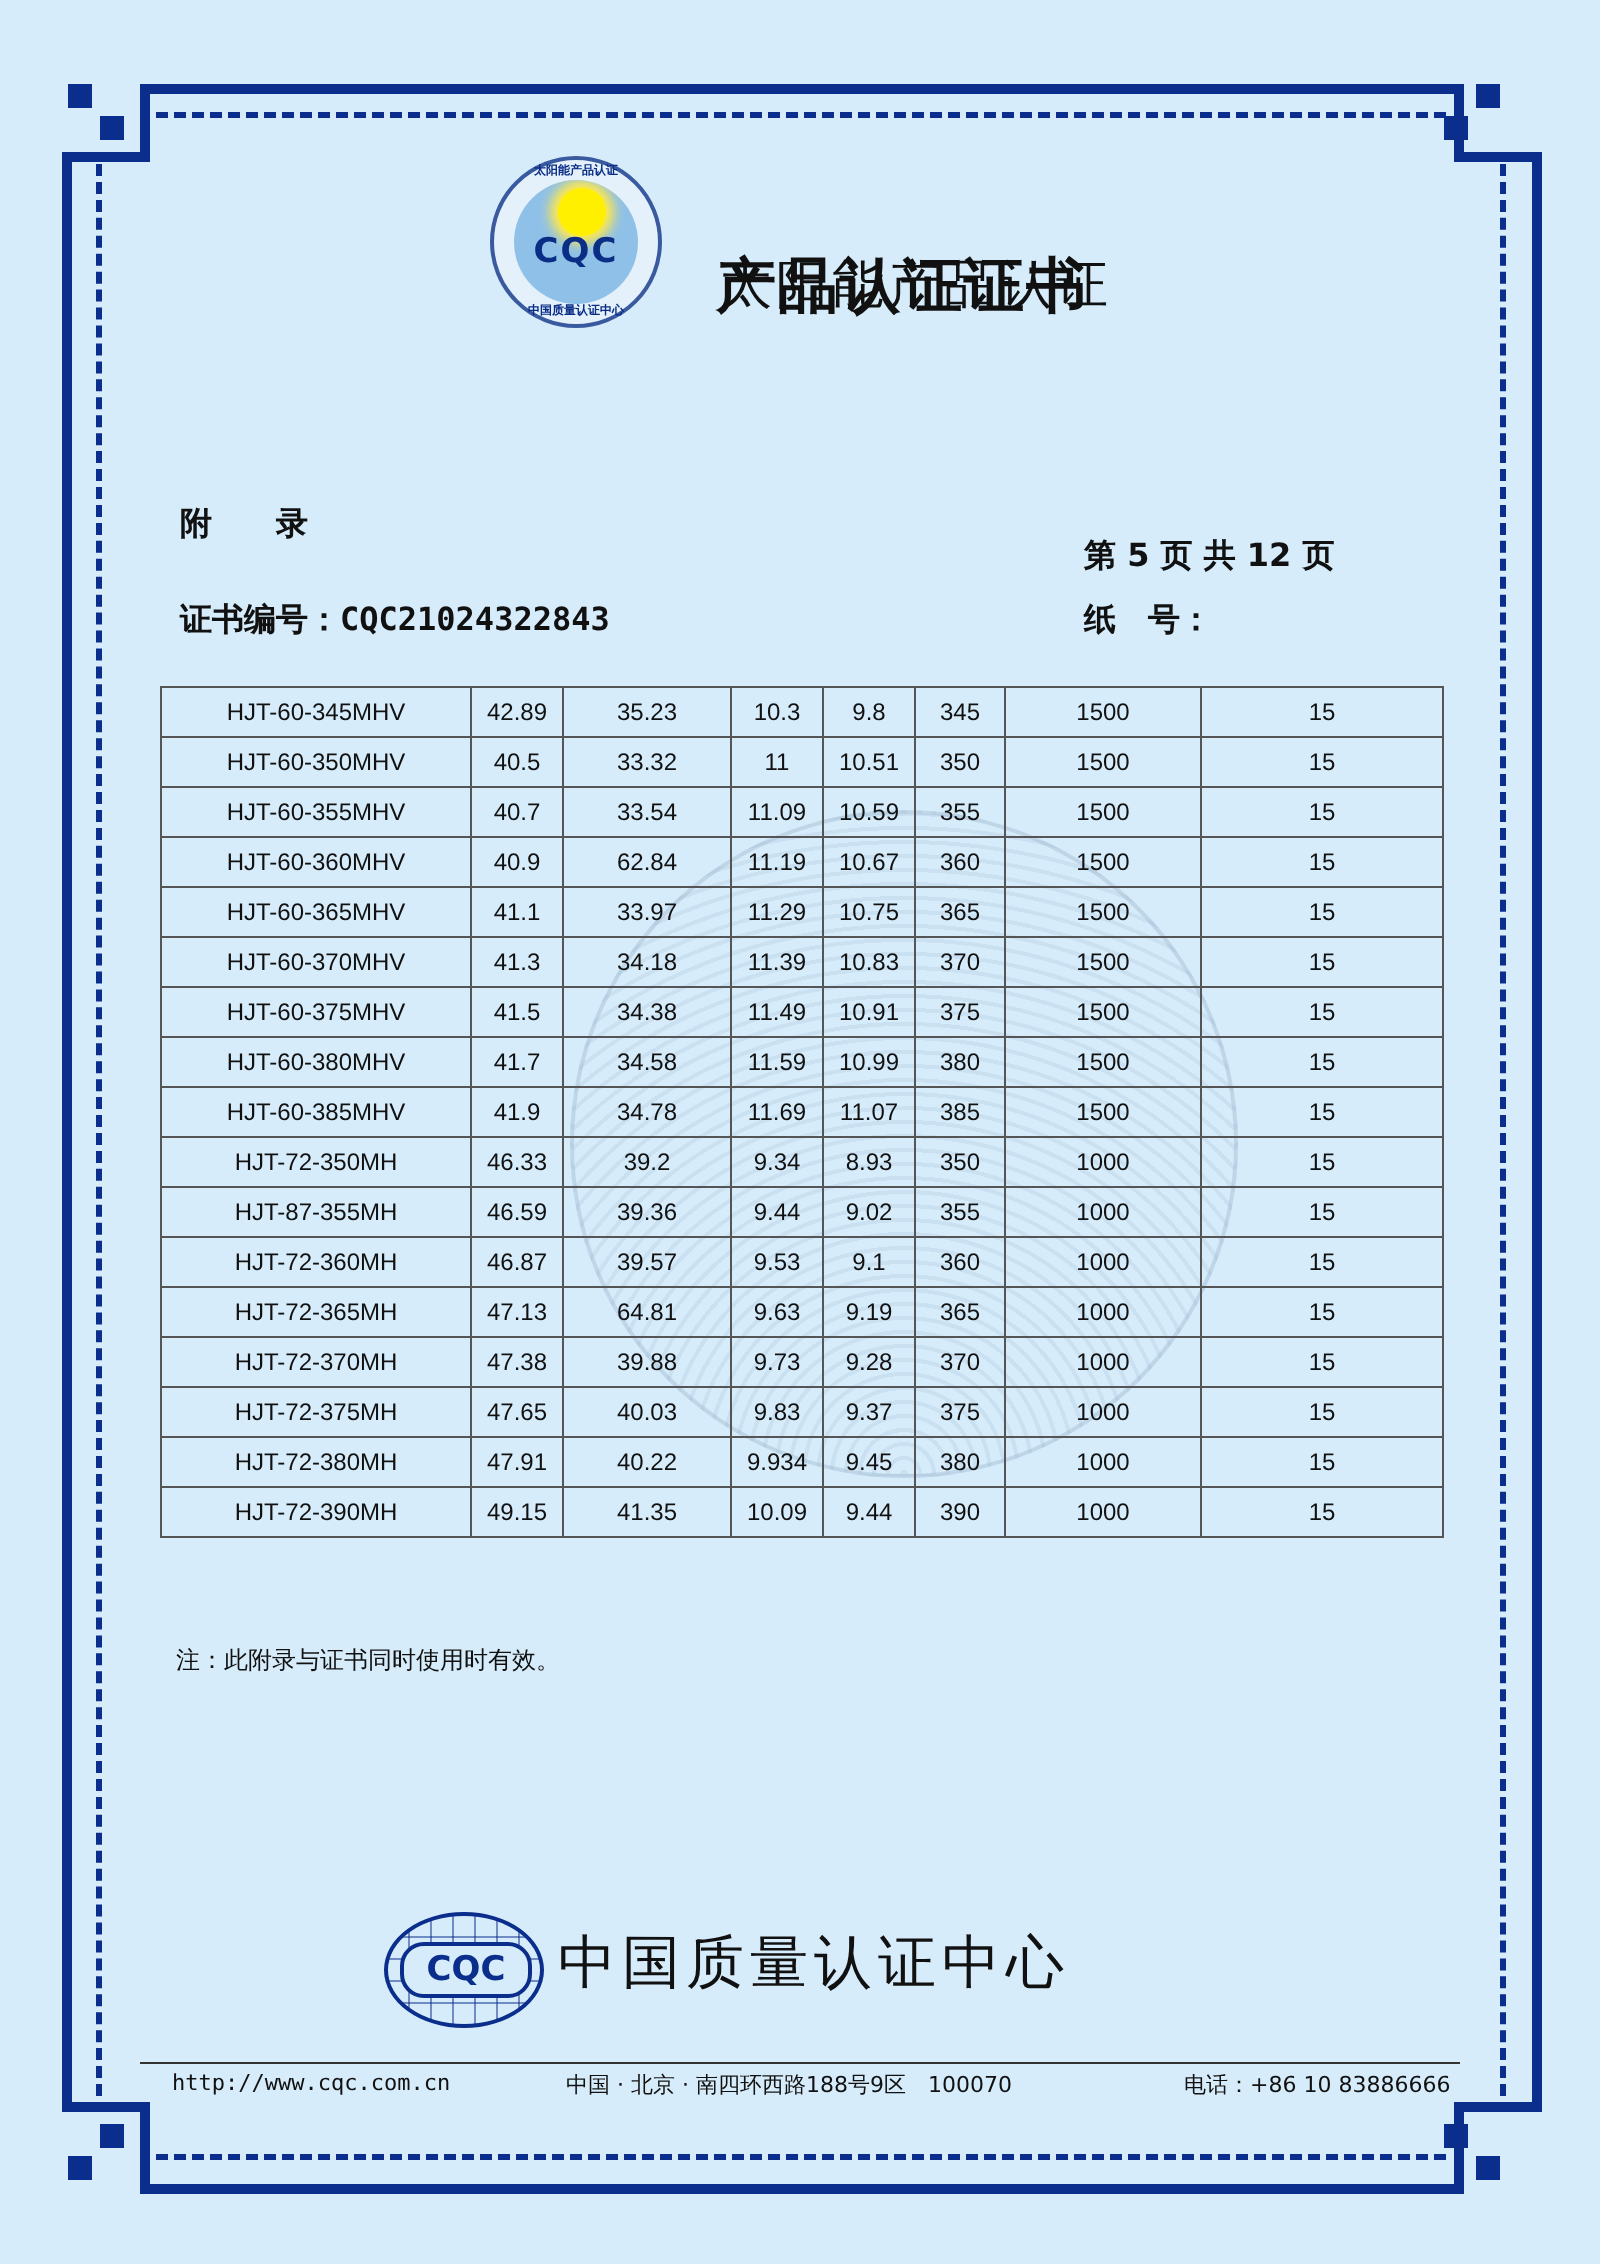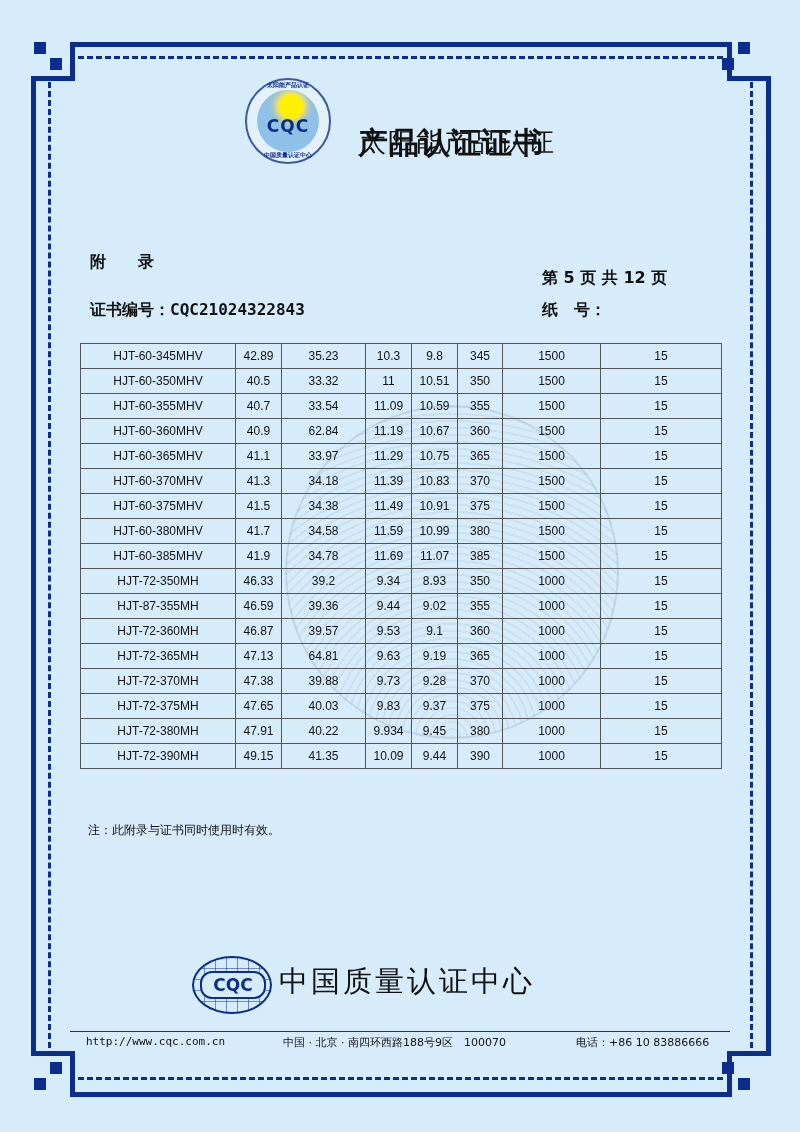--- a/index.html
+++ b/index.html
@@ -332,13 +332,13 @@
 <div class="note">注：此附录与证书同时使用时有效。</div>
 
 <div class="foot-logo">
   <div class="globe"></div>
   <div class="cqc">CQC</div>
 </div>
 <div class="foot-org">中国质量认证中心</div>
 <div class="foot-rule"></div>
 <div class="foot-text mono" style="left:70px;margin-left:16px;">http://www.cqc.com.cn</div>
 <div class="foot-text" style="left:283px;">中国 · 北京 · 南四环西路188号9区　100070</div>
-<div class="foot-text" style="left:576px;">电话：+86 10 83886666</div>
+<div class="foot-text" style="left:592px;">电话：+86 10 83886666</div>
 
 </body></html>

